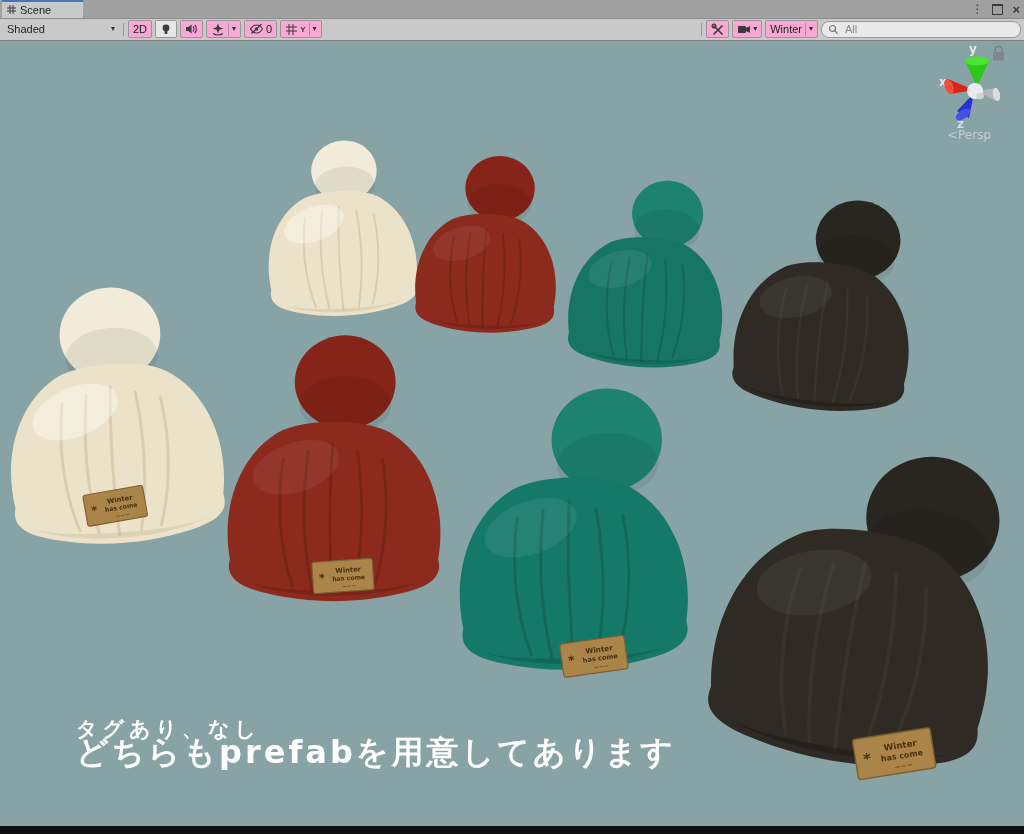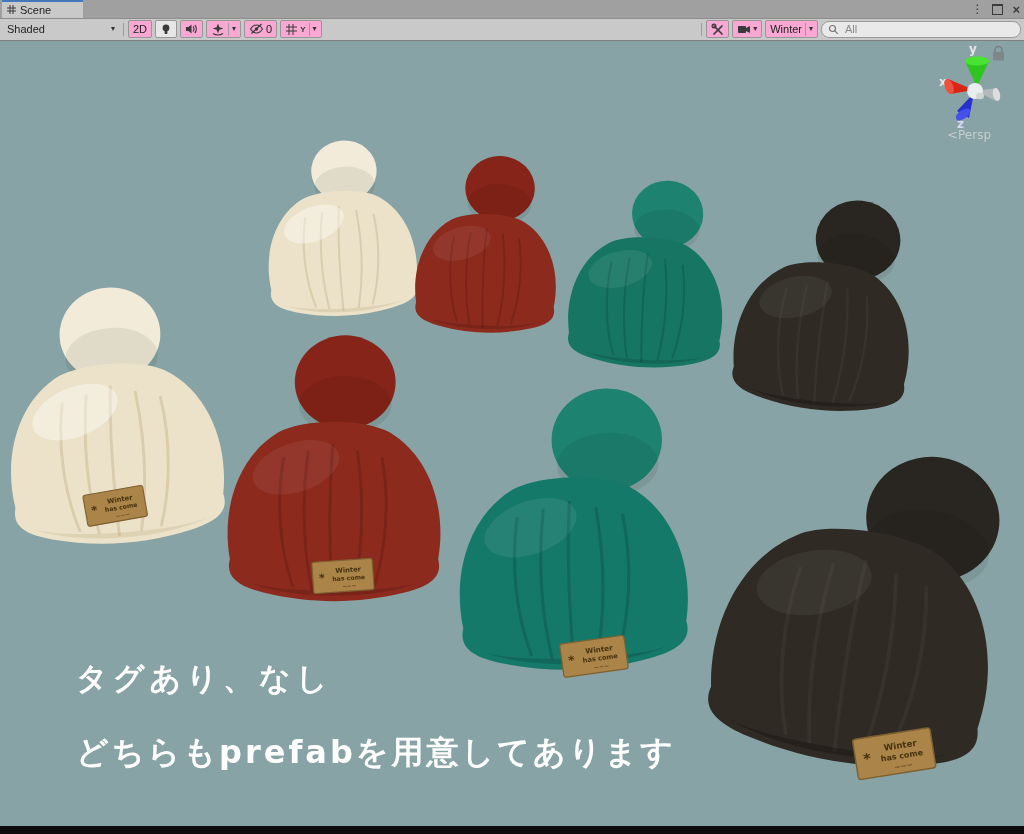--- a/index.html
+++ b/index.html
@@ -25,21 +25,21 @@
   .searchbox{width:186px;height:15px;border:1px solid #9a9a9a;border-radius:8px;background:#e9e9e9;display:flex;align-items:center;padding:0 6px;gap:4px;}
   .searchbox input{border:none;outline:none;background:transparent;font-size:11px;color:#555;width:140px;font-family:"Liberation Sans",sans-serif;}
   .searchbox input::placeholder{color:#8a8a8a;}
   .icon{display:block;}
 
   
   .viewport{position:relative;height:786px;background:#87a3a5;overflow:hidden;}
   .viewport svg.scenecanvas{position:absolute;left:0;top:0;}
   .gizmo{position:absolute;left:918px;top:0;}
   .caption{position:absolute;left:76px;color:#ffffff;font-weight:bold;font-family:"DejaVu Sans","Liberation Sans",sans-serif;white-space:nowrap;}
-  .caption.l1{top:617px;font-size:31px;letter-spacing:5px;}
+  .caption.l1{top:674px;font-size:21px;letter-spacing:5px;}
   .caption.l2{top:690px;font-size:32px;letter-spacing:3px;}
 
   .bottomstrip{height:8px;background:#0c0c0c;}
   svg text{font-family:"DejaVu Sans","Liberation Sans",sans-serif;}
 </style>
 </head>
 <body>
 
 <div class="window">
 

